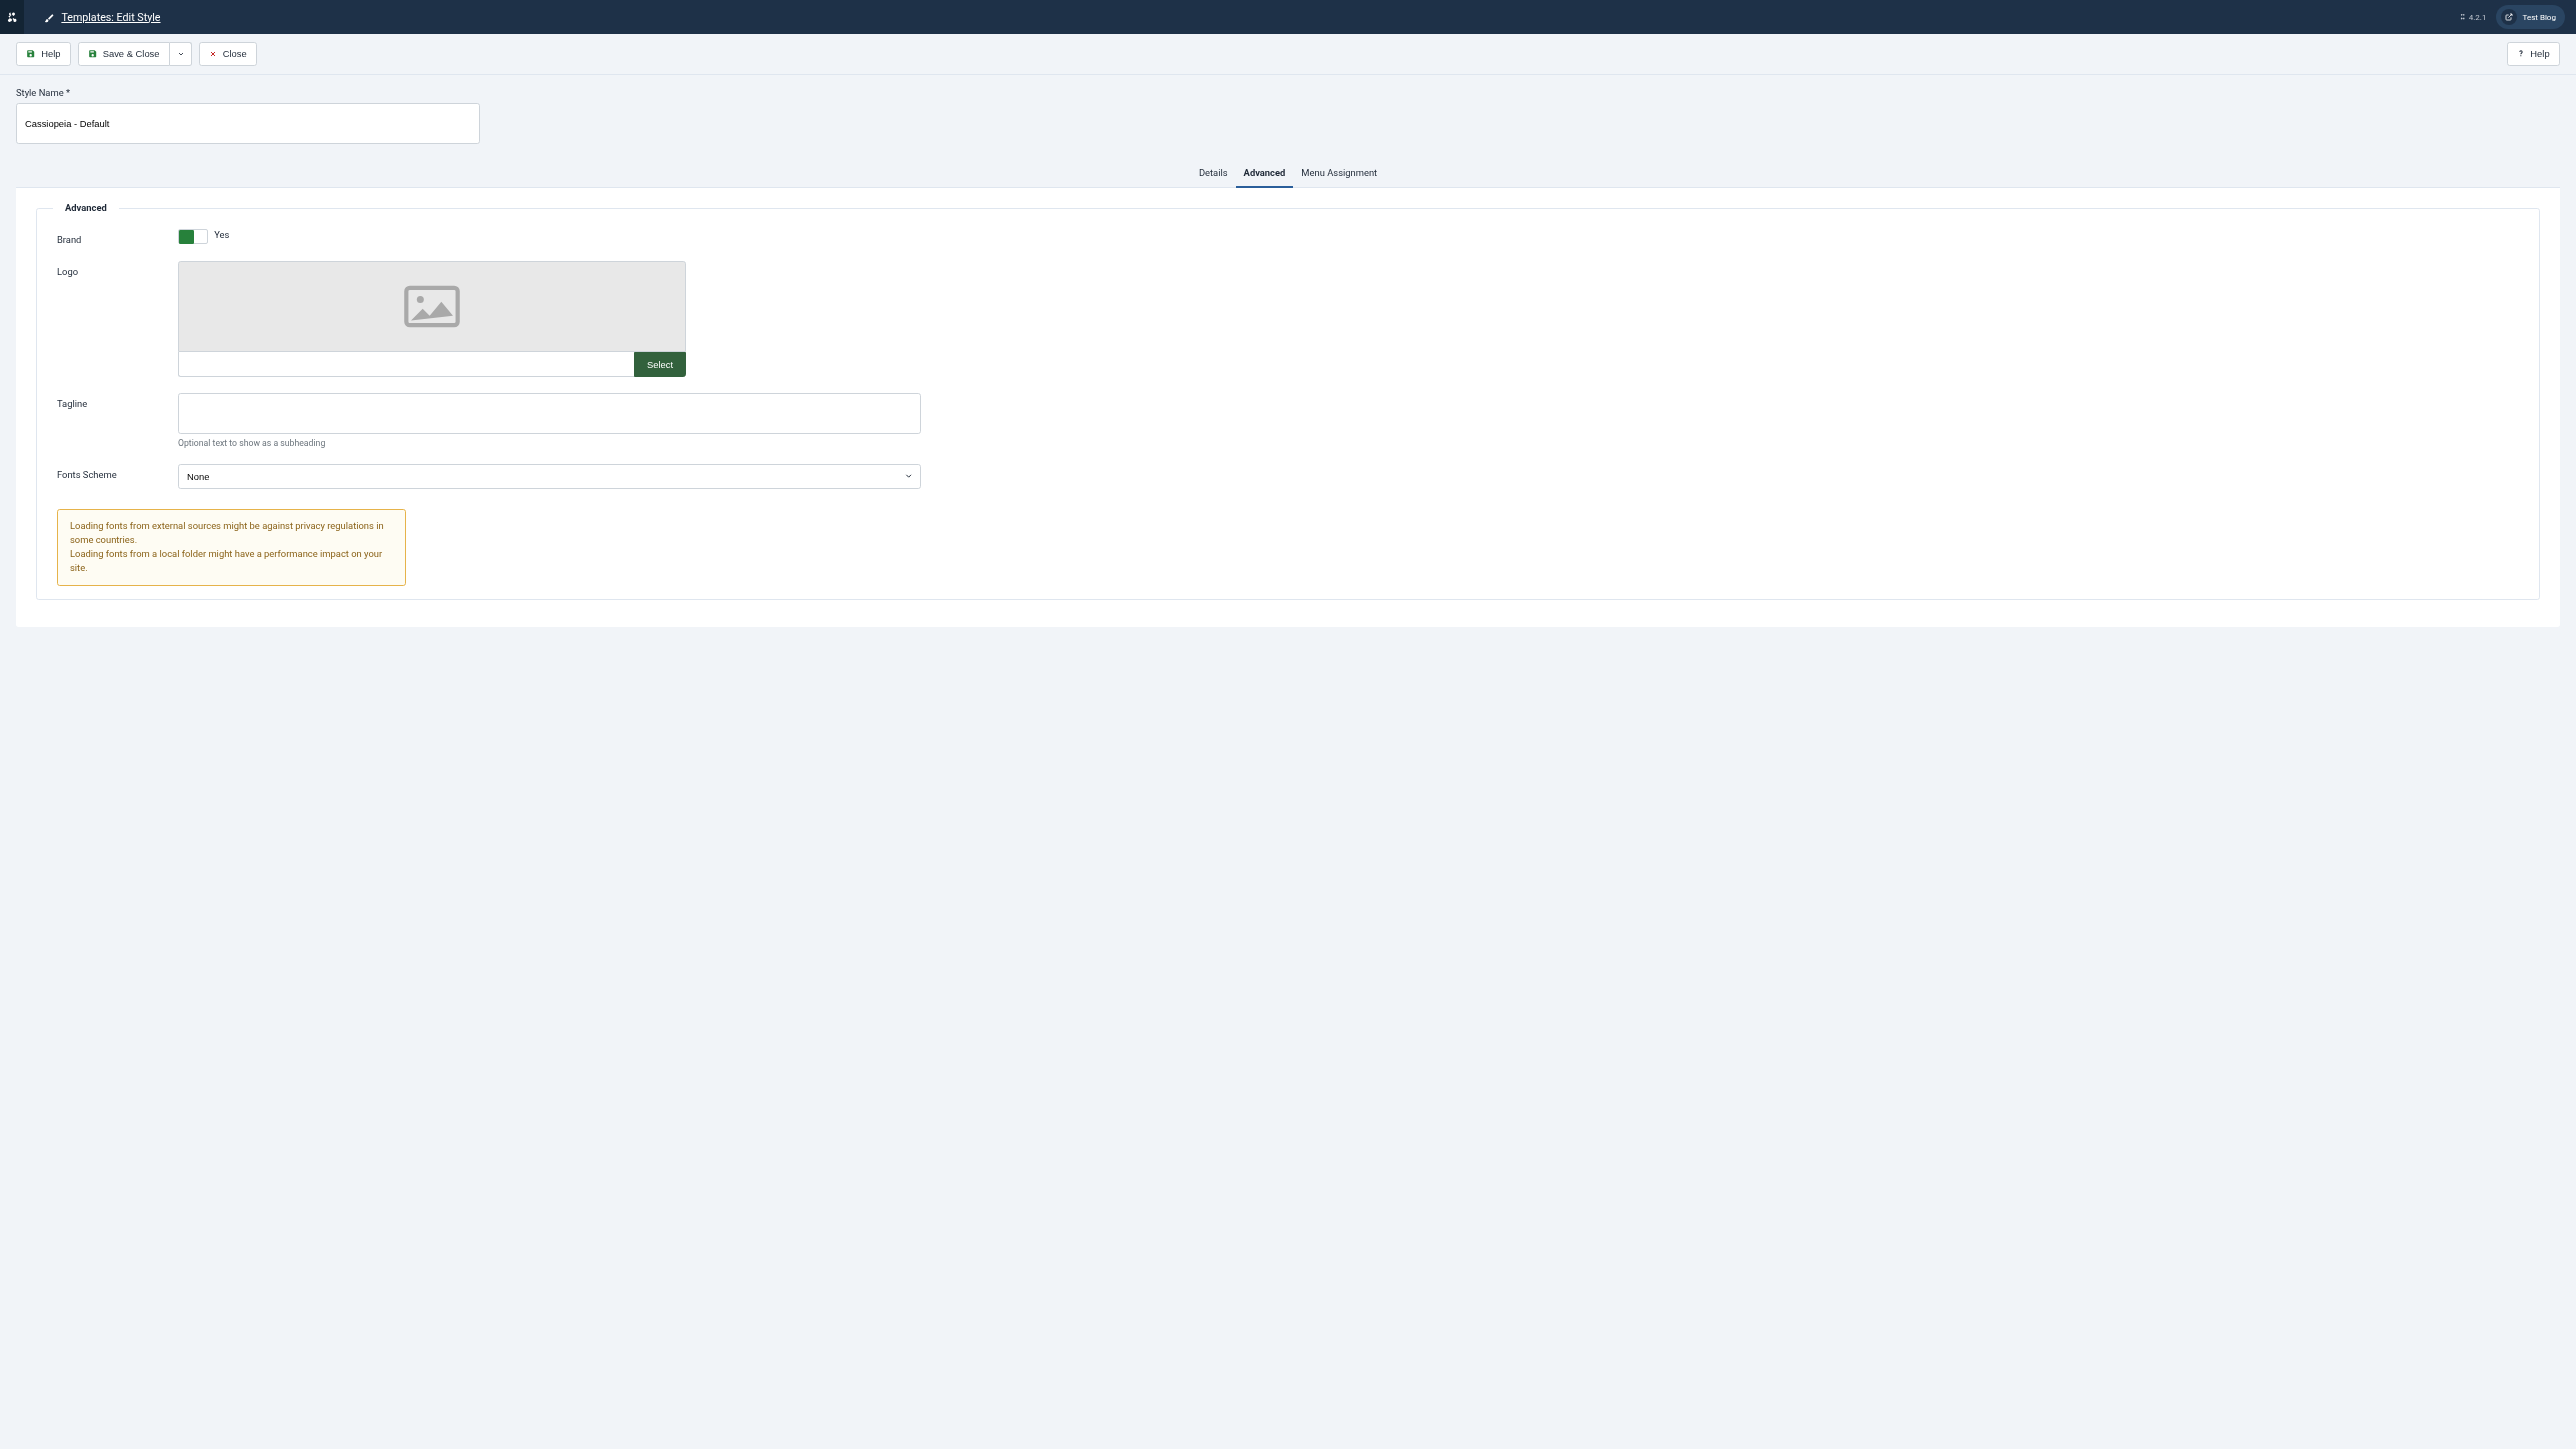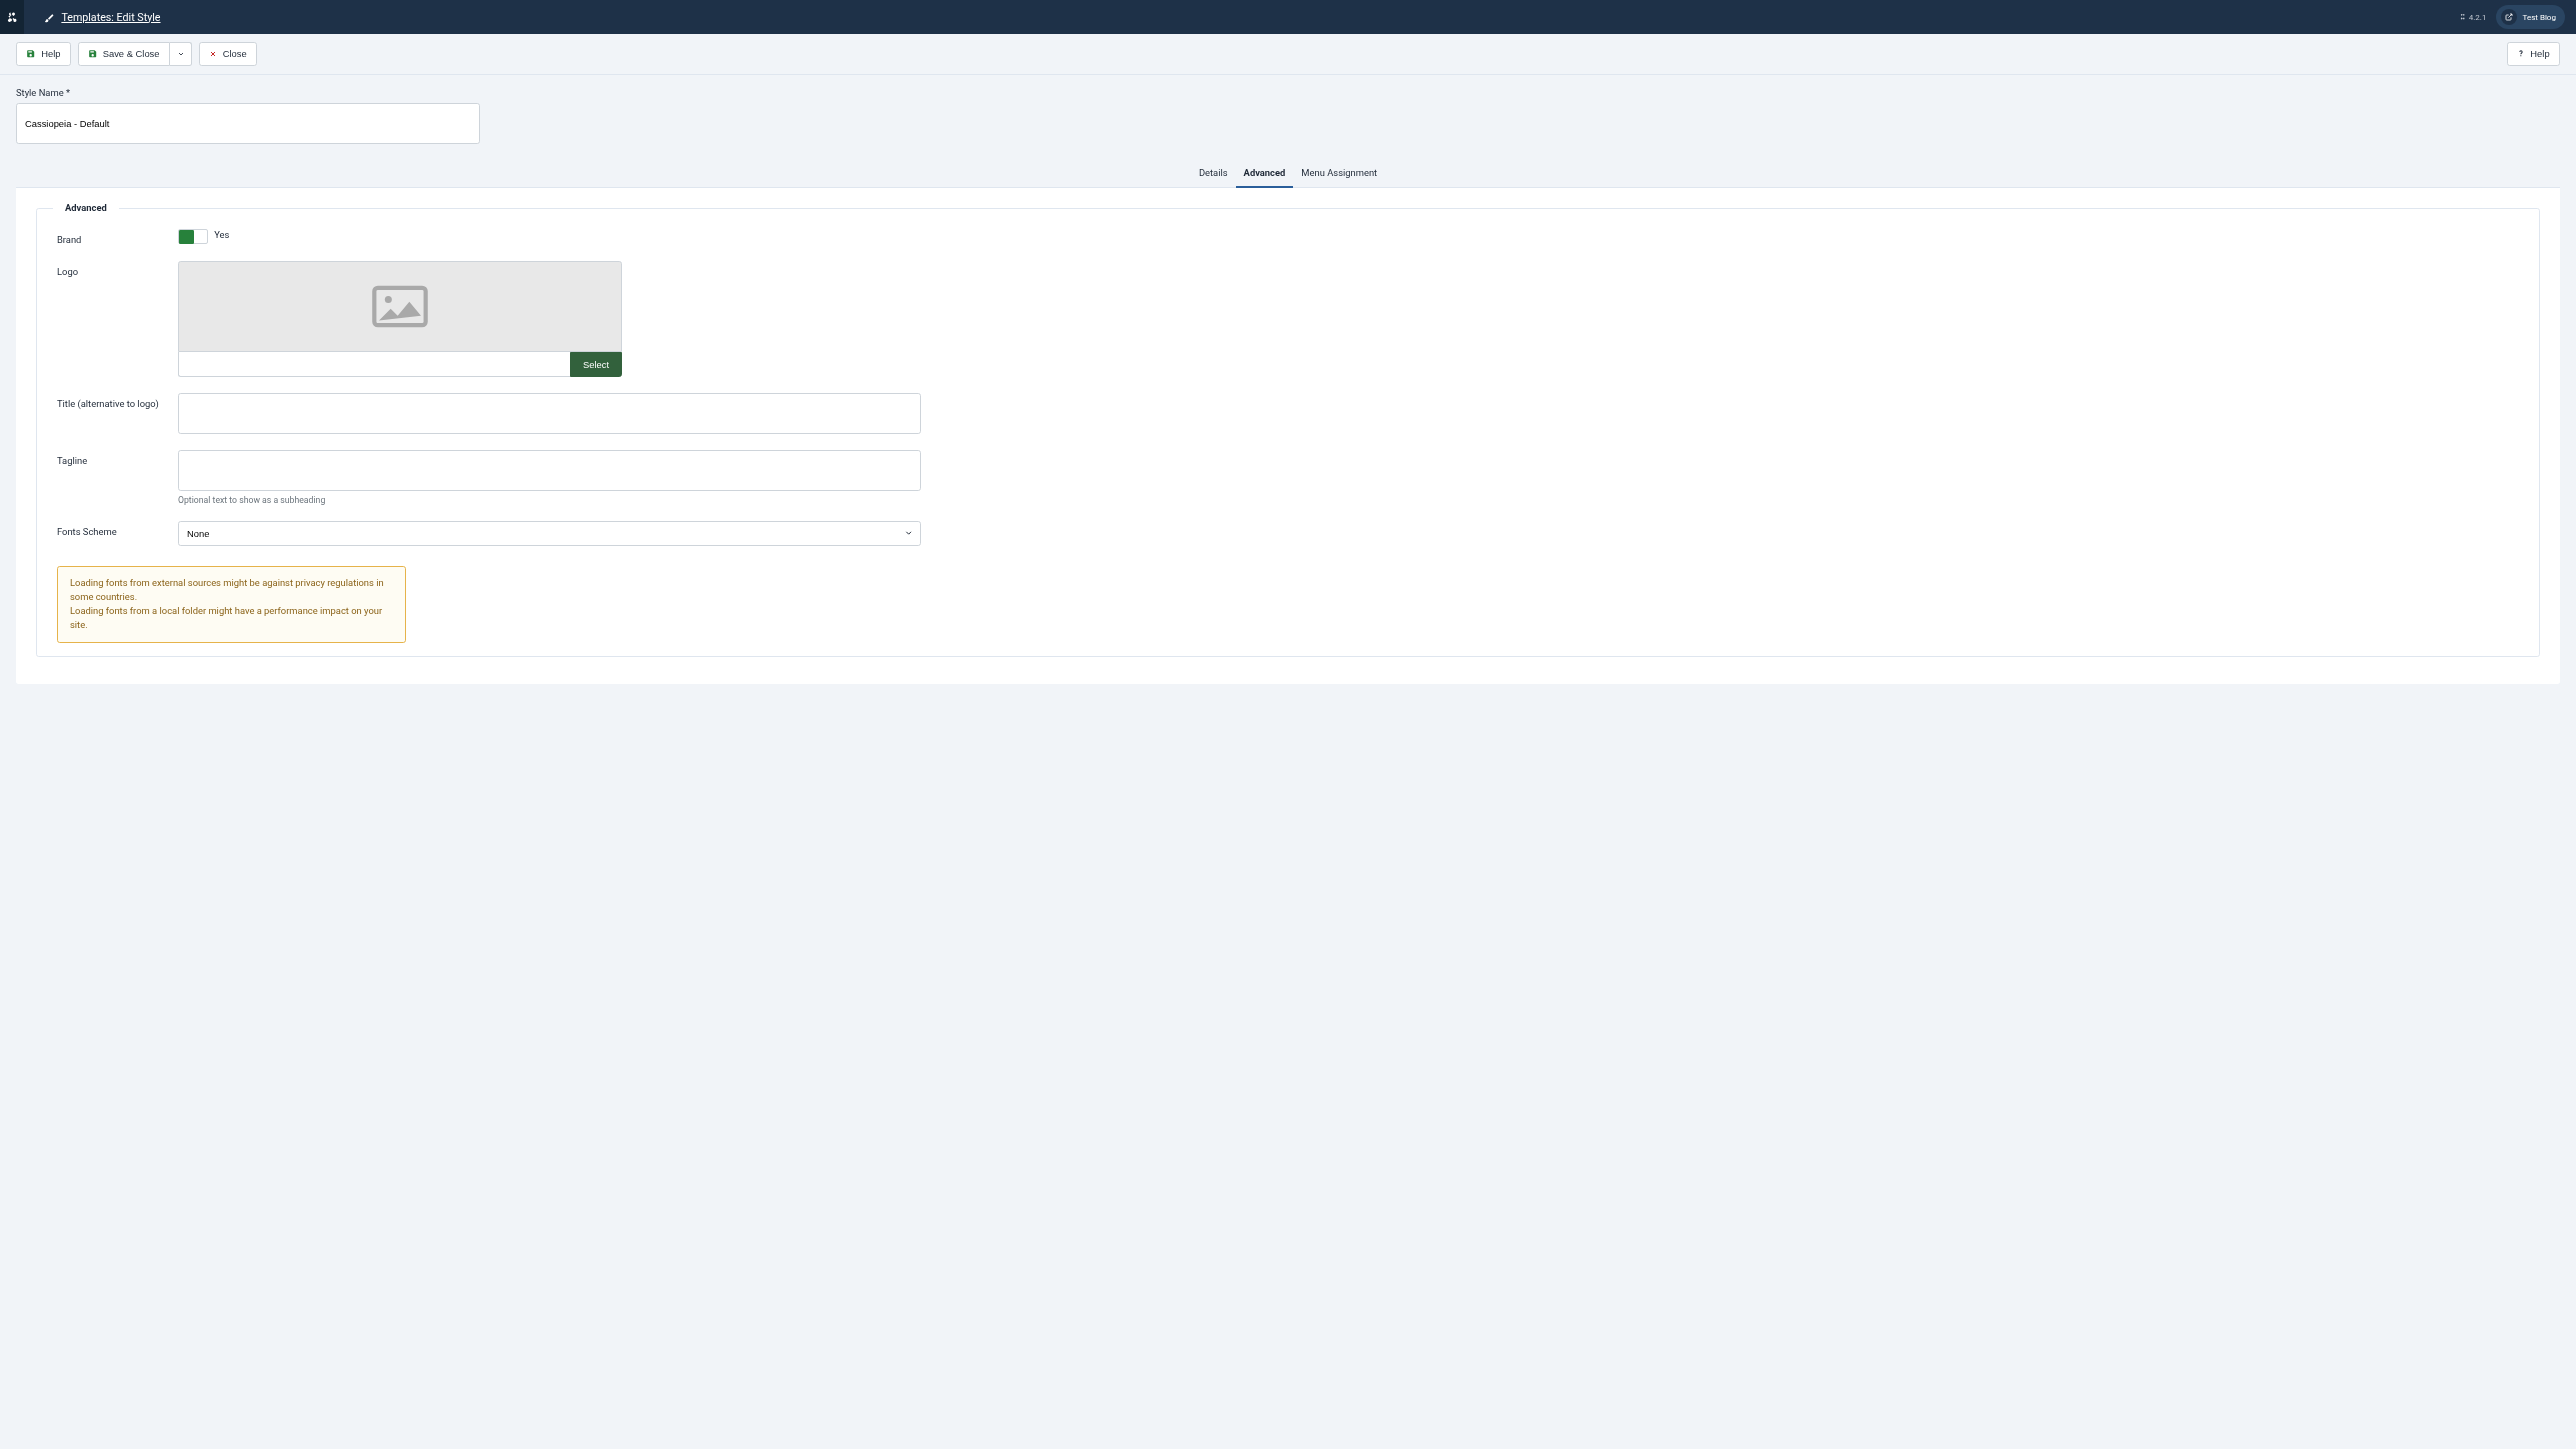--- a/index.html
+++ b/index.html
@@ -44,21 +44,21 @@
 .form-row { display: flex; align-items: flex-start; margin-bottom: 16px; }
 .row-label { width: 121px; padding-top: 5.4px; font-size: 9.4px; flex-shrink: 0; }
 .row-field { flex: 1; }
 
 
 .toggle-wrap { display: flex; align-items: flex-start; gap: 6.7px; padding-top: 1.3px; }
 .toggle { width: 29.5px; height: 14.8px; border: 0.7px solid #ced4da; border-radius: 2px; position: relative; background: #fff; cursor: pointer; }
 .toggle-knob { position: absolute; left: 0; top: 0; width: 14.8px; height: 13.4px; background: #27813b; border-radius: 1.3px; }
 
 
-.logo-preview { width: 444px; max-width: 100%; }
+.logo-preview { width: 508px; max-width: 100%; }
 .preview-box { height: 91px; background: #e8e8e8; border: 0.7px solid #ced4da; border-top-left-radius: 2.7px; border-top-right-radius: 2.7px; display: flex; align-items: center; justify-content: center; }
 .preview-icon { color: #a9a9a9; }
 .preview-input-row { display: flex; }
 .preview-input-row input { flex: 1; border: 0.7px solid #ced4da; border-top: 0; border-right: 0; border-bottom-left-radius: 2.7px; padding: 6px 8px; font-size: 9.4px; }
 .btn-select { background: #32613c; color: #fff; border: 0.7px solid #32613c; border-bottom-right-radius: 2.7px; padding: 6px 12px; font-size: 9.4px; cursor: pointer; }
 
 .wide-input { max-width: 743px; }
 .helper-text { font-size: 8.7px; color: #6c757d; margin-top: 4px; }
 
 
@@ -182,26 +182,20 @@
               </svg>
           </div>
           <div class="preview-input-row">
             <input type="text" value="" style="">
             <button class="btn-select">Select</button>
           </div>
         </div>
       </div>
     </div>
 
-    <div class="form-row">
-      <div class="row-label">Title (alternative to logo)</div>
-      <div class="row-field wide-input">
-        <input type="text" class="form-control" value="" style="">
-      </div>
-    </div>
 
     <div class="form-row">
       <div class="row-label">Tagline</div>
       <div class="row-field wide-input">
         <input type="text" class="form-control" value="" style="">
         <div class="helper-text">Optional text to show as a subheading</div>
       </div>
     </div>
 
     <div class="form-row">

